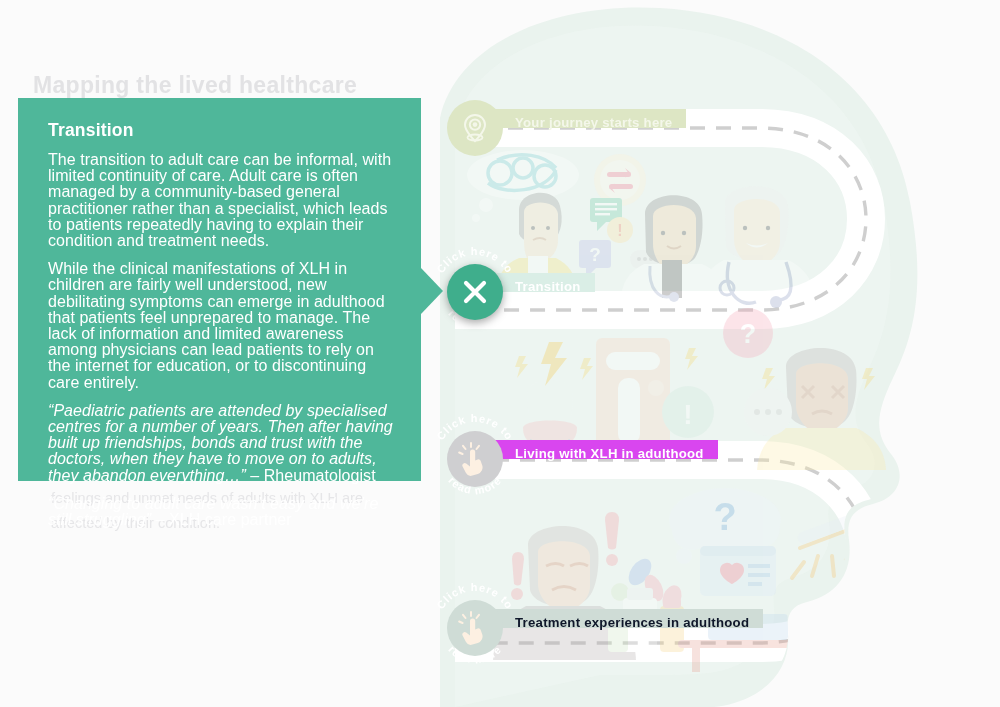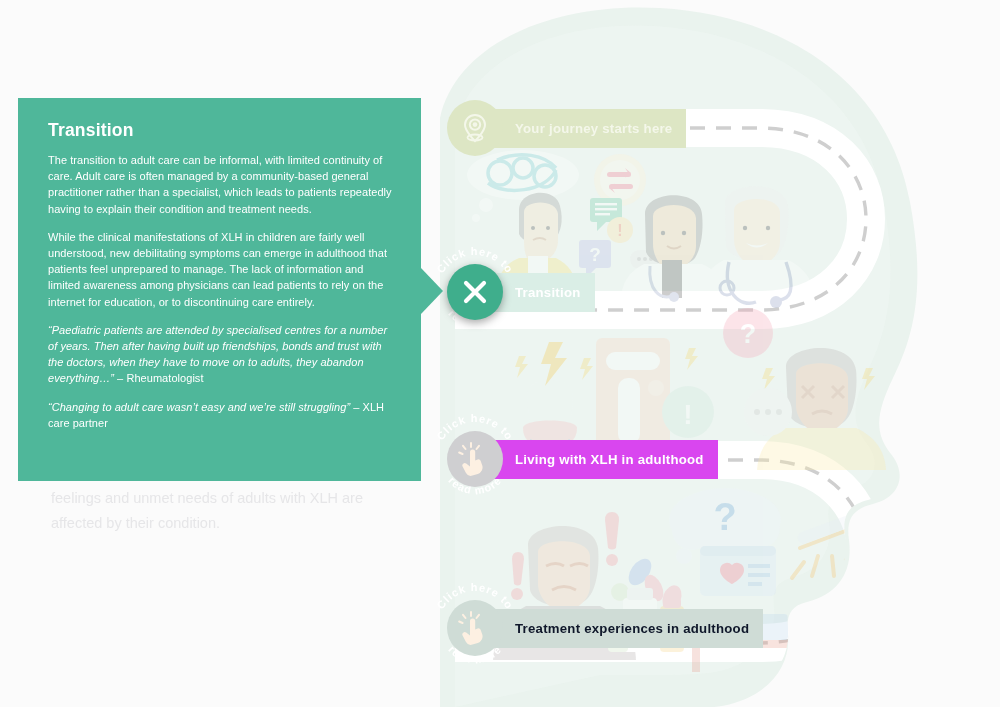--- a/index.html
+++ b/index.html
@@ -45,42 +45,42 @@
     border-top:23px solid transparent;
     border-bottom:23px solid transparent;
     border-left:22px solid #4fb79a;
   }
   #detail-panel h2{
     margin:0 0 11px 0;
     font-size:17.5px;font-weight:bold;letter-spacing:.2px;
   }
   #detail-panel p{
     margin:0 0 12px 0;
-    font-size:11px;line-height:16.2px;
+    font-size:16px;line-height:16.2px;
     letter-spacing:.05px;
   }
   #detail-panel p.quote{font-style:italic;}
   #detail-panel p.quote .attrib{font-style:normal;}
 
   
   .marker{position:absolute;z-index:30;}
   .marker .circ{
     position:absolute;left:0;top:0;
     width:56px;height:56px;border-radius:50%;
     display:flex;align-items:center;justify-content:center;
     z-index:3;
   }
   .marker .ring-text{
     position:absolute;left:-17px;top:-17px;width:90px;height:90px;z-index:2;
     pointer-events:none;
   }
   .marker .label{
     position:absolute;left:42px;top:9px;
-    height:33px;line-height:28px;
-    padding:6px 14px 0 26px;
+    height:19px;line-height:28px;
+    padding:0 14px 0 26px;
     font-size:13.2px;font-weight:bold;color:#ffffff;
     letter-spacing:.25px;white-space:nowrap;
     z-index:1;
   }
 
   
   #marker-start{left:447px;top:100px;}
   #marker-start .circ{background:#dde6c4;}
   #marker-start .label{background:#dde6c4;color:#f4f7ea;}
   
@@ -382,20 +382,21 @@
         <g>
           <rect x="708" y="614" width="80" height="26" rx="4" fill="#bdd7ec"></rect>
           <rect x="678" y="640" width="180" height="8" rx="4" fill="#e8a293"></rect>
           <rect x="692" y="648" width="8" height="24" fill="#e8a293"></rect>
           <rect x="840" y="648" width="8" height="24" fill="#e8a293"></rect>
         </g>
       </g>
     </g>
   </svg>
 
+  <div class="page-heading">Mapping the lived healthcare</div>
   <div class="page-body">is severe, but they may not always get the support they need to live independently. Here we explore how the feelings and unmet needs of adults with XLH are affected by their condition.</div>
 
   <div id="detail-panel">
     <h2>Transition</h2>
 
     <p>The transition to adult care can be informal, with limited continuity of care. Adult care is often managed by a community-based general practitioner rather than a specialist, which leads to patients repeatedly having to explain their condition and treatment needs.</p>
 
 
     <p>While the clinical manifestations of XLH in children are fairly well understood, new debilitating symptoms can emerge in adulthood that patients feel unprepared to manage. The lack of information and limited awareness among physicians can lead patients to rely on the internet for education, or to discontinuing care entirely.</p>
 

